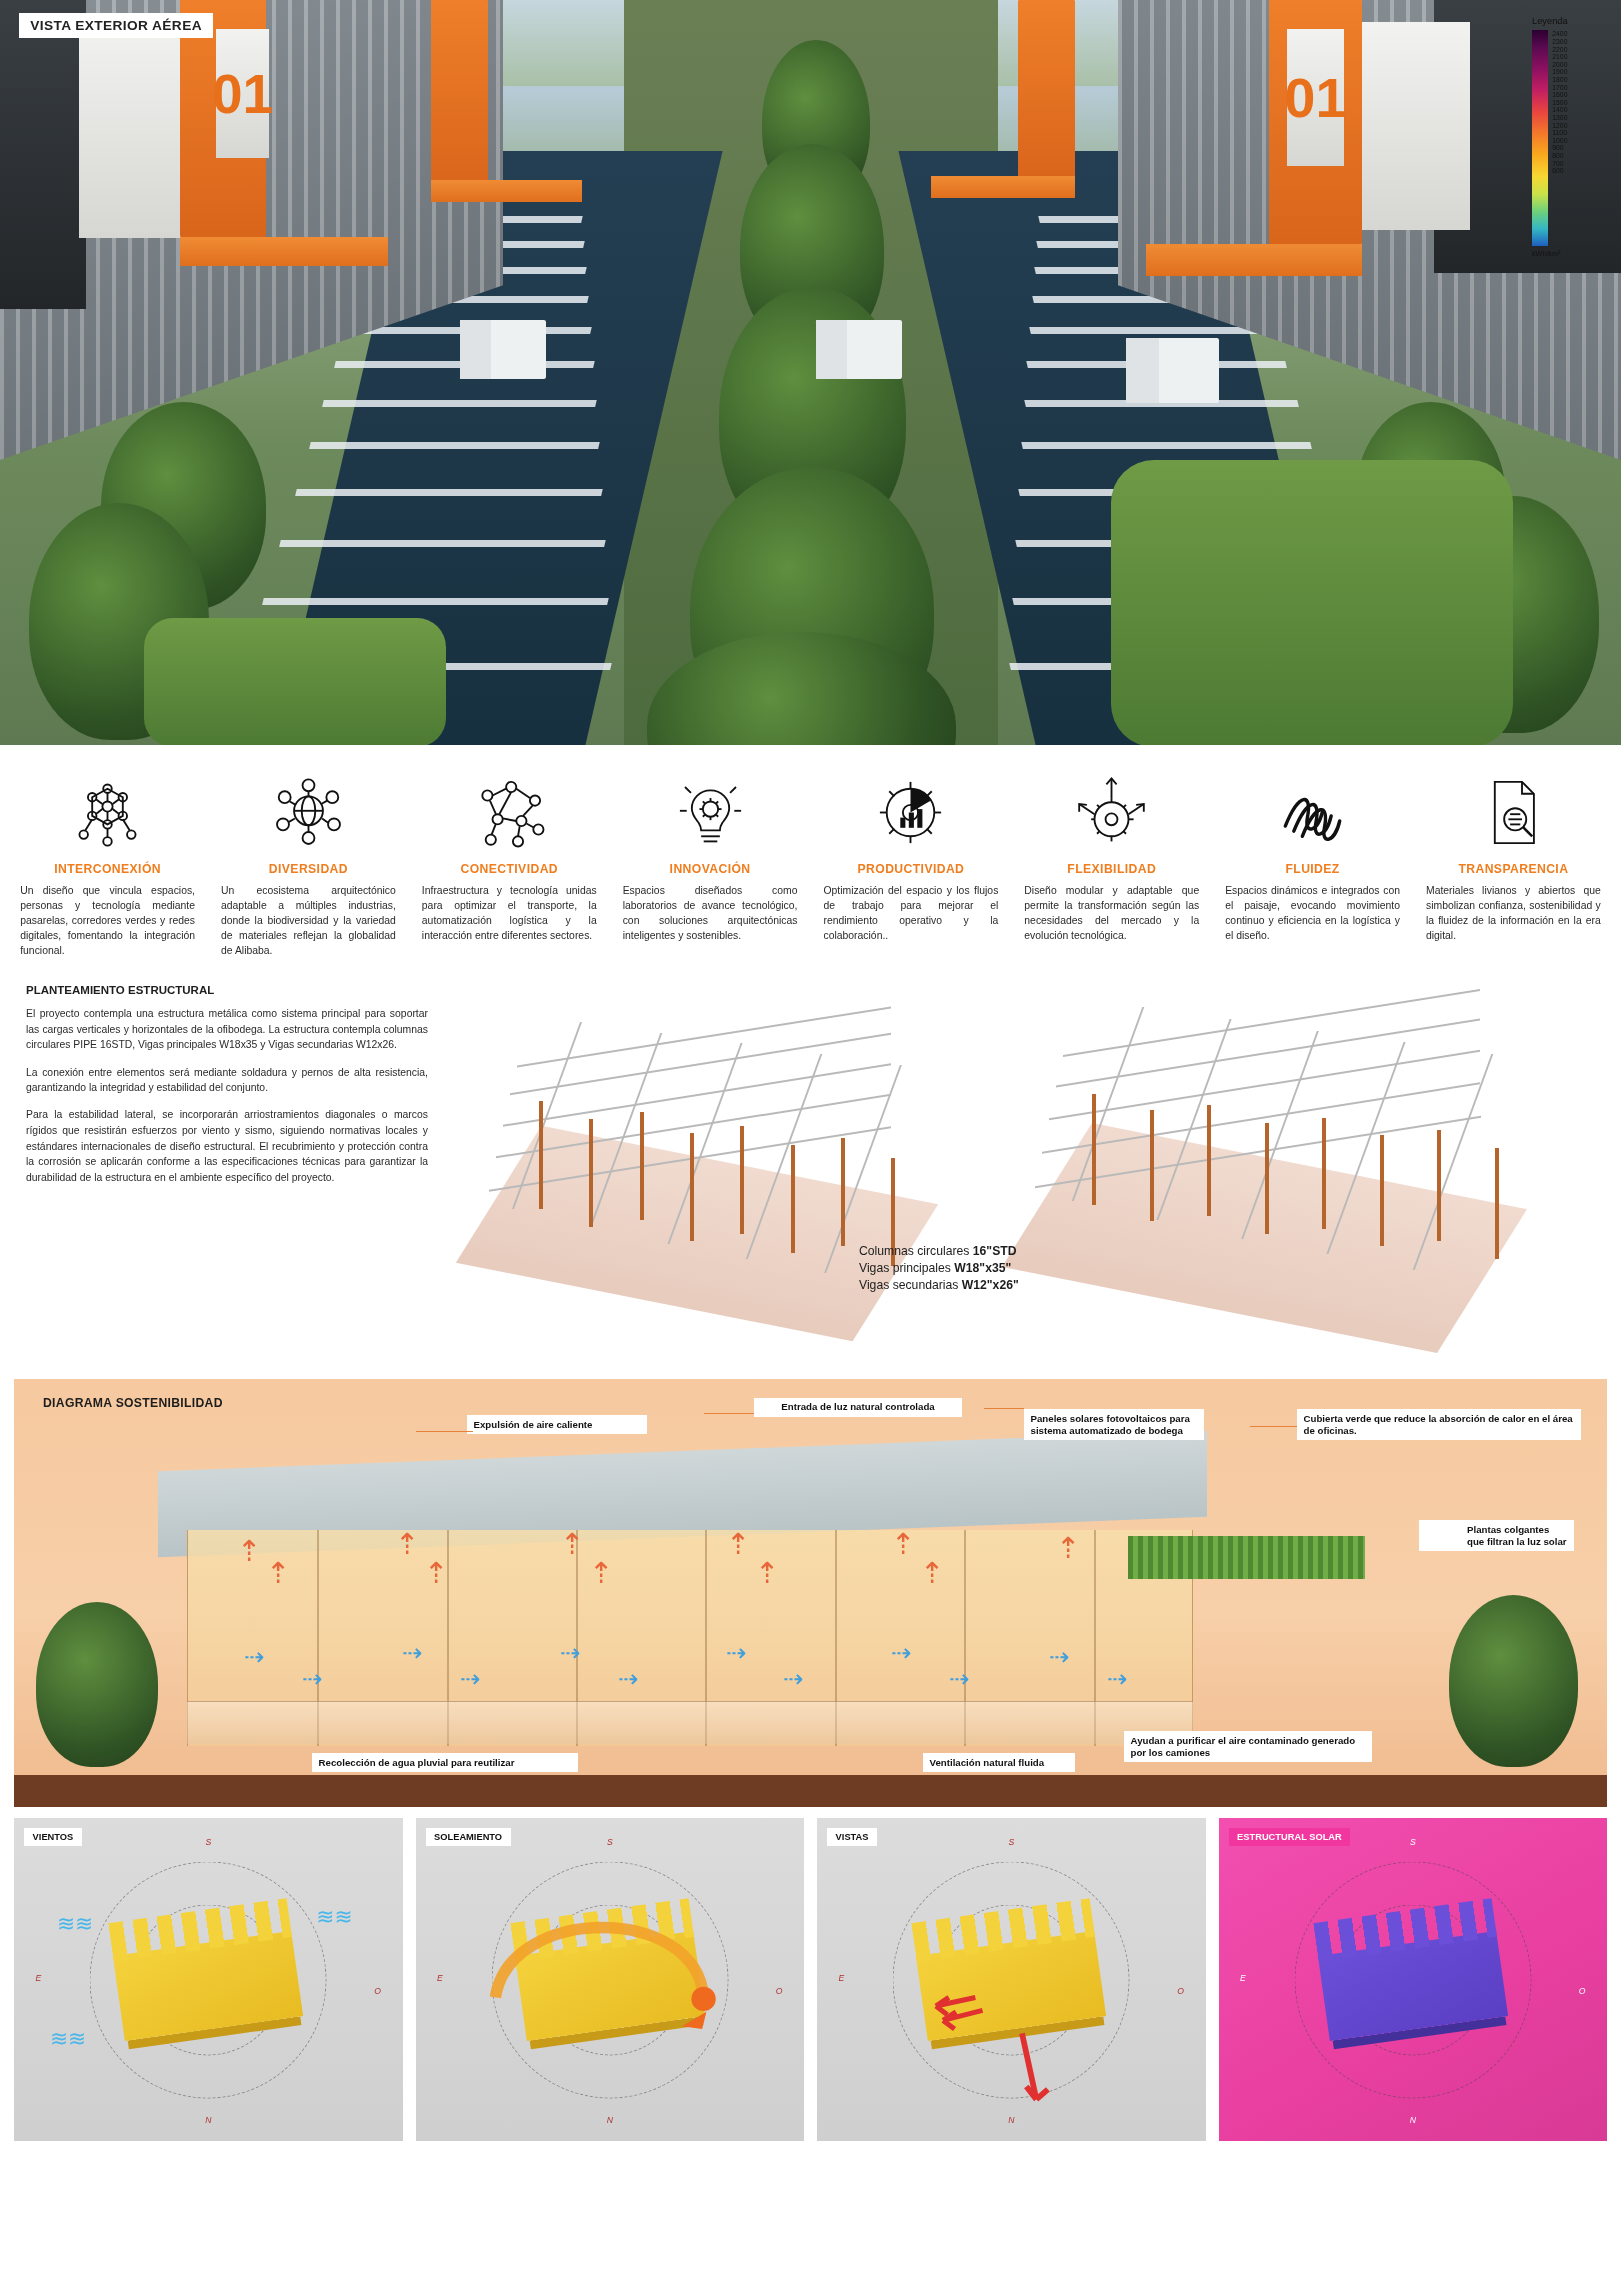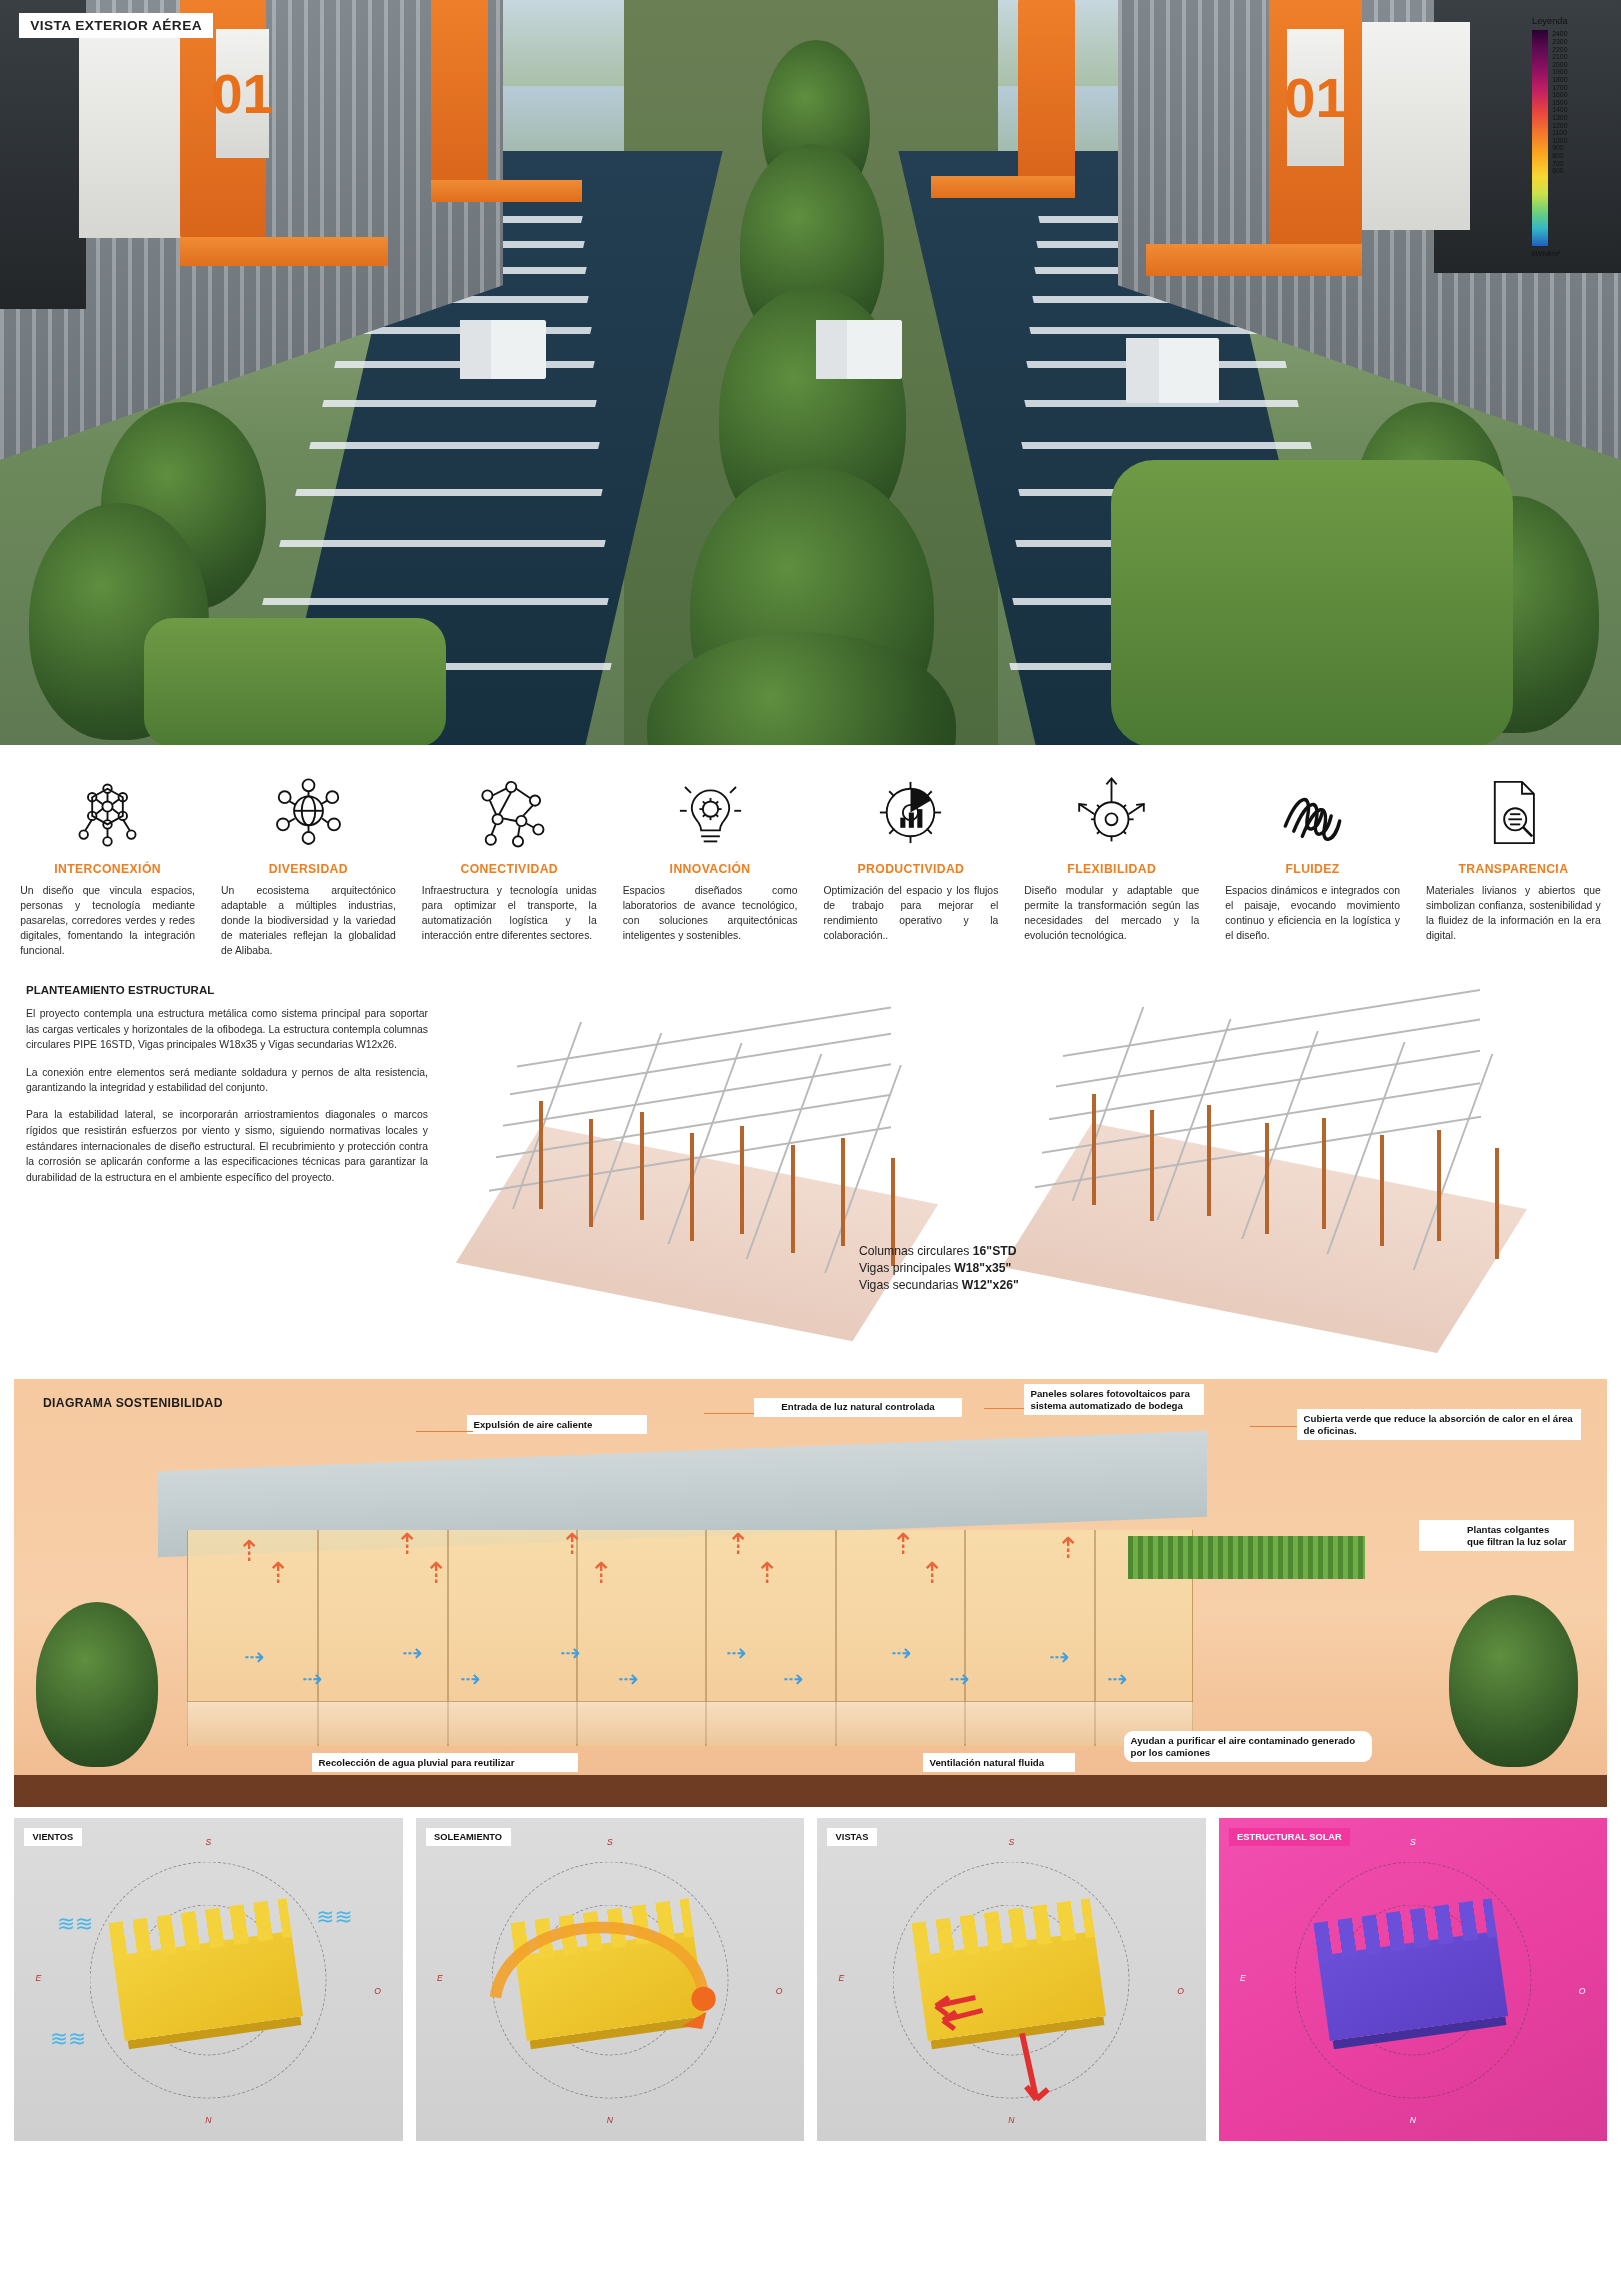--- a/index.html
+++ b/index.html
@@ -596,26 +596,26 @@
     <div class="arrow-blue" style="left:791px;top:216px;">⇢</div>
     <div class="arrow-blue" style="left:891px;top:194px;">⇢</div>
     <div class="arrow-blue" style="left:949px;top:216px;">⇢</div>
   </div>
 
   <div class="tree" style="left:21.6px;top:223px;width:122px;height:165px;"></div>
   <div class="tree" style="right:29px;top:216px;width:129px;height:172px;"></div>
 
   <div class="anno" style="left:453px;top:36px;width:180px;">Expulsión de aire caliente</div>
   <div class="anno" style="left:740px;top:18.7px;width:208px;text-align:center;">Entrada de luz natural controlada</div>
-  <div class="anno" style="left:1010px;top:5px;width:180px;">Paneles solares fotovoltaicos para sistema automatizado de bodega</div>
+  <div class="anno" style="left:1010px;top:30px;width:180px;">Paneles solares fotovoltaicos para sistema automatizado de bodega</div>
   <div class="anno" style="left:1283px;top:30px;width:284px;">Cubierta verde que reduce la absorción de calor en el área de oficinas.</div>
   <div class="anno" style="left:1405px;top:141px;width:155px;padding-left:48px;">Plantas colgantes que filtran la luz solar</div>
   <div class="anno" style="left:298px;top:374px;width:266px;">Recolección de agua pluvial para reutilizar</div>
   <div class="anno" style="left:909px;top:374px;width:152px;">Ventilación natural fluida</div>
-  <div class="anno" style="left:1110px;top:352px;width:248px;border-radius:9px;">Ayudan a purificar el aire contaminado generado por los camiones</div>
+  <div class="anno" style="left:1110px;top:352px;width:248px;">Ayudan a purificar el aire contaminado generado por los camiones</div>
 
   <div class="lead" style="left:402px;top:52px;width:57px;"></div>
   <div class="lead" style="left:690px;top:34px;width:50px;"></div>
   <div class="lead" style="left:970px;top:29px;width:40px;"></div>
   <div class="lead" style="left:1236px;top:47px;width:47px;"></div>
 </div>
 
 <div class="analysis">
 
   <div class="an-card">

